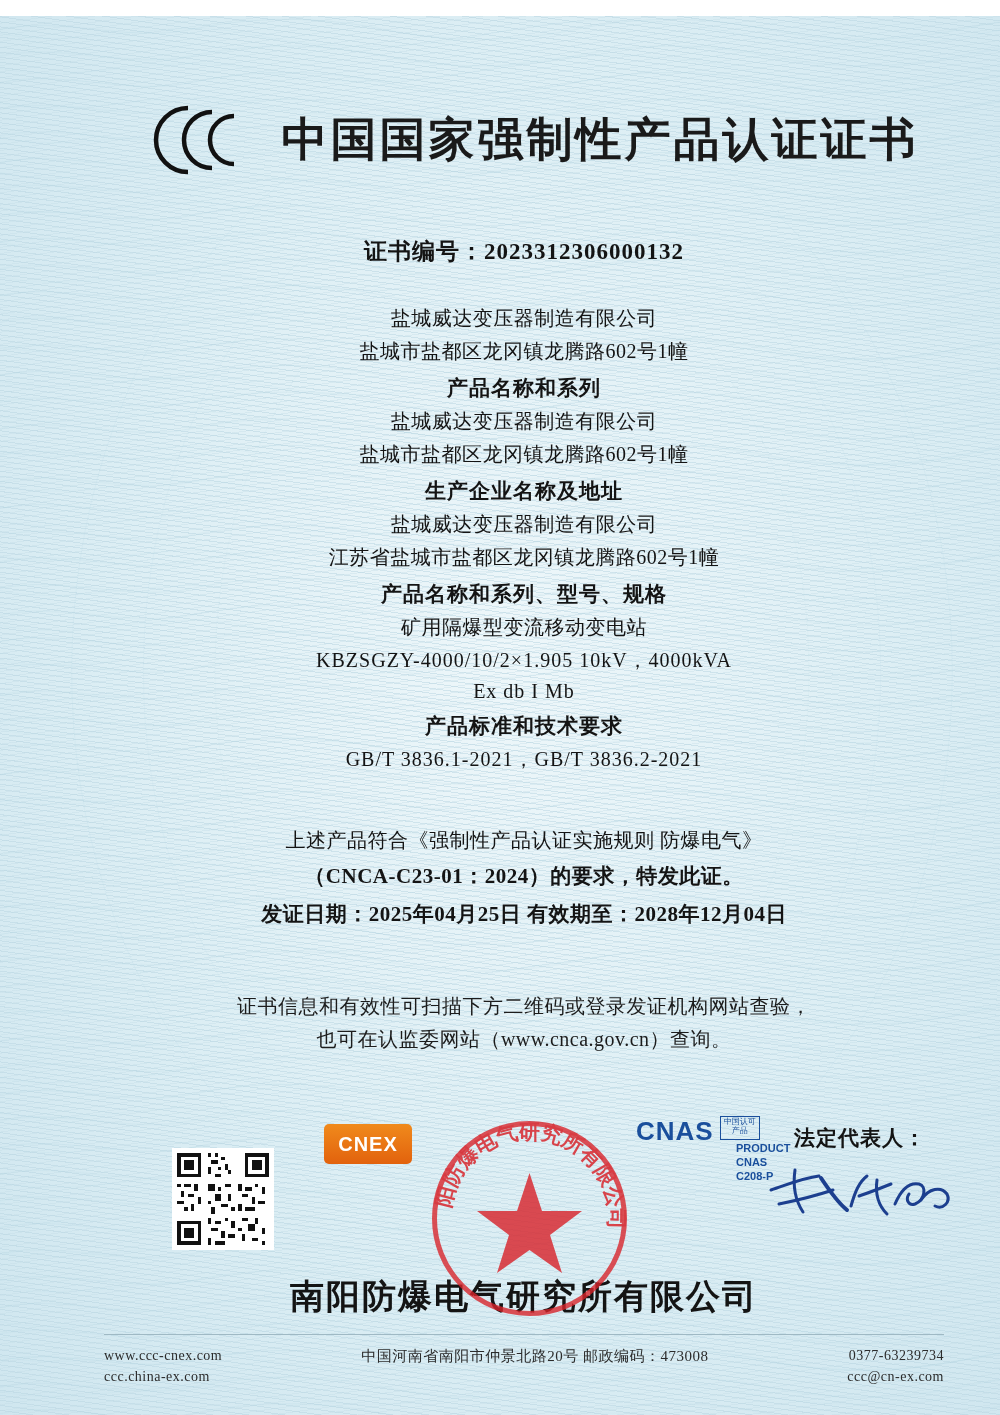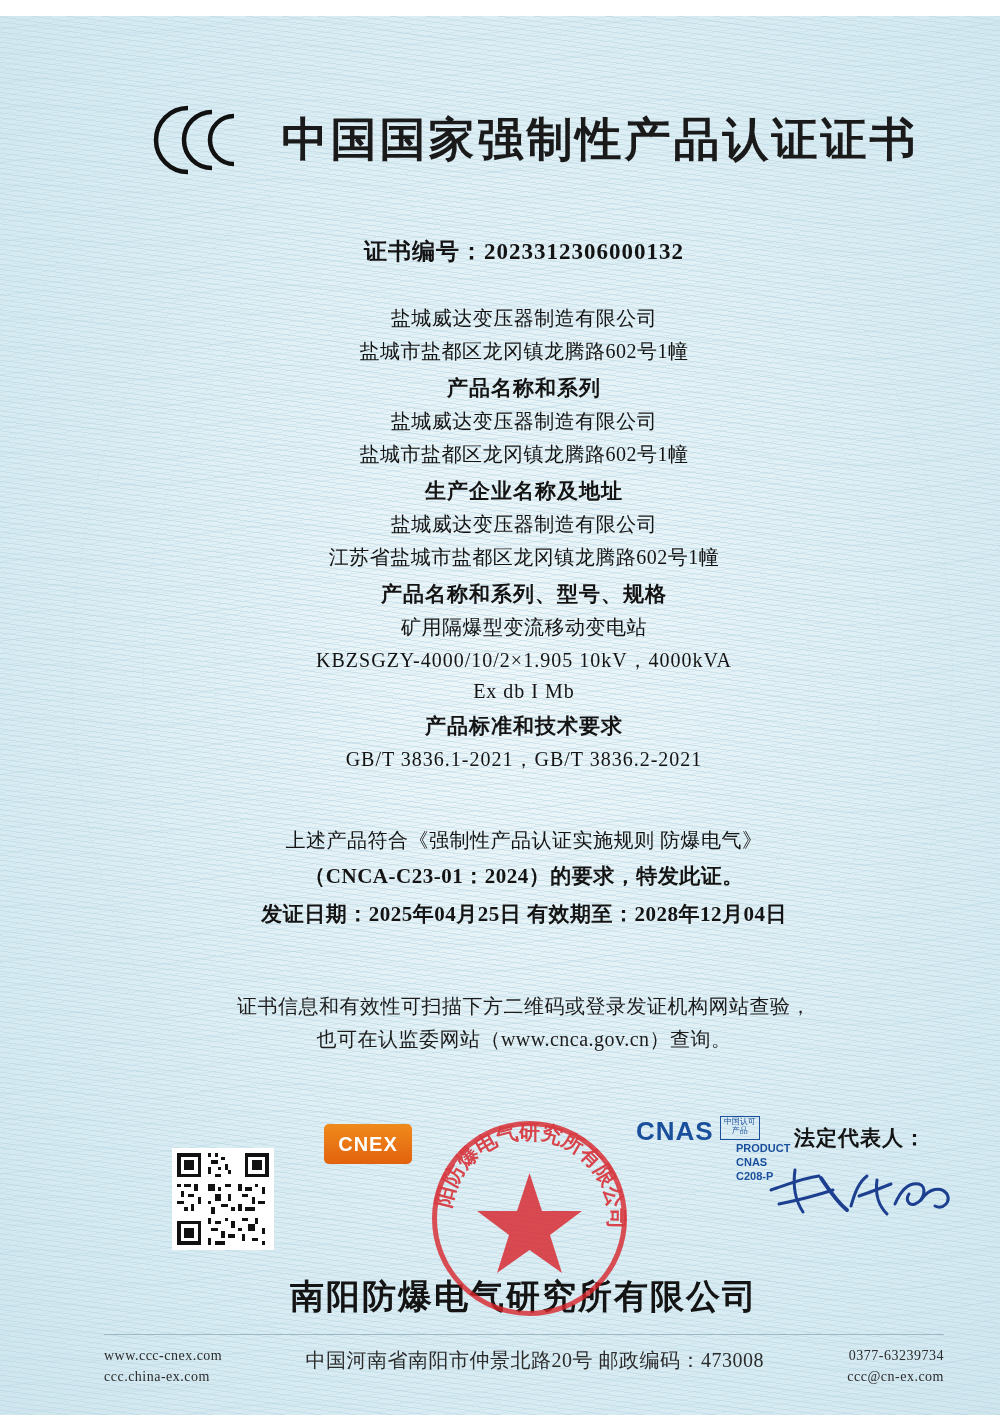--- a/index.html
+++ b/index.html
@@ -269,21 +269,21 @@
     color: #2b2b2b;
   }
   .footer-left, .footer-right {
     font-size: 14px;
     line-height: 1.5;
     letter-spacing: 0.5px;
     white-space: nowrap;
   }
   .footer-right { text-align: right; }
   .footer-center {
-    font-size: 20px;
+    font-size: 15px;
     letter-spacing: 0.5px;
     padding-top: 2px;
     white-space: nowrap;
   }
 </style>
 </head>
 <body>
 
 <div id="certificate">
 

